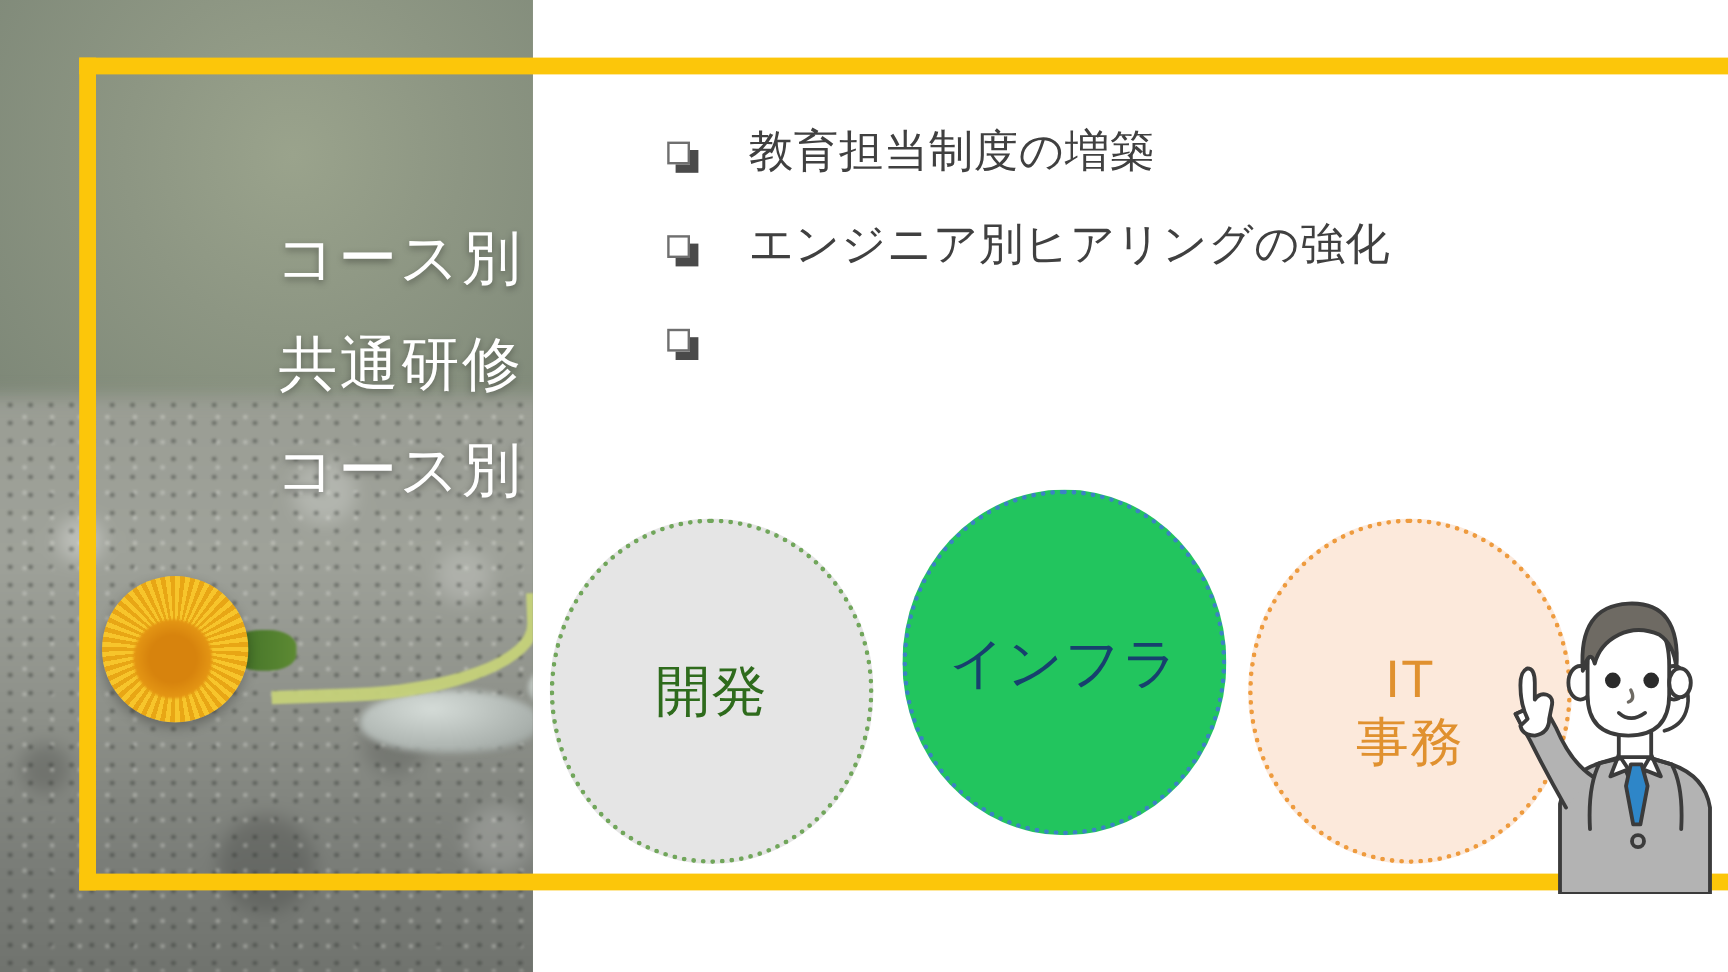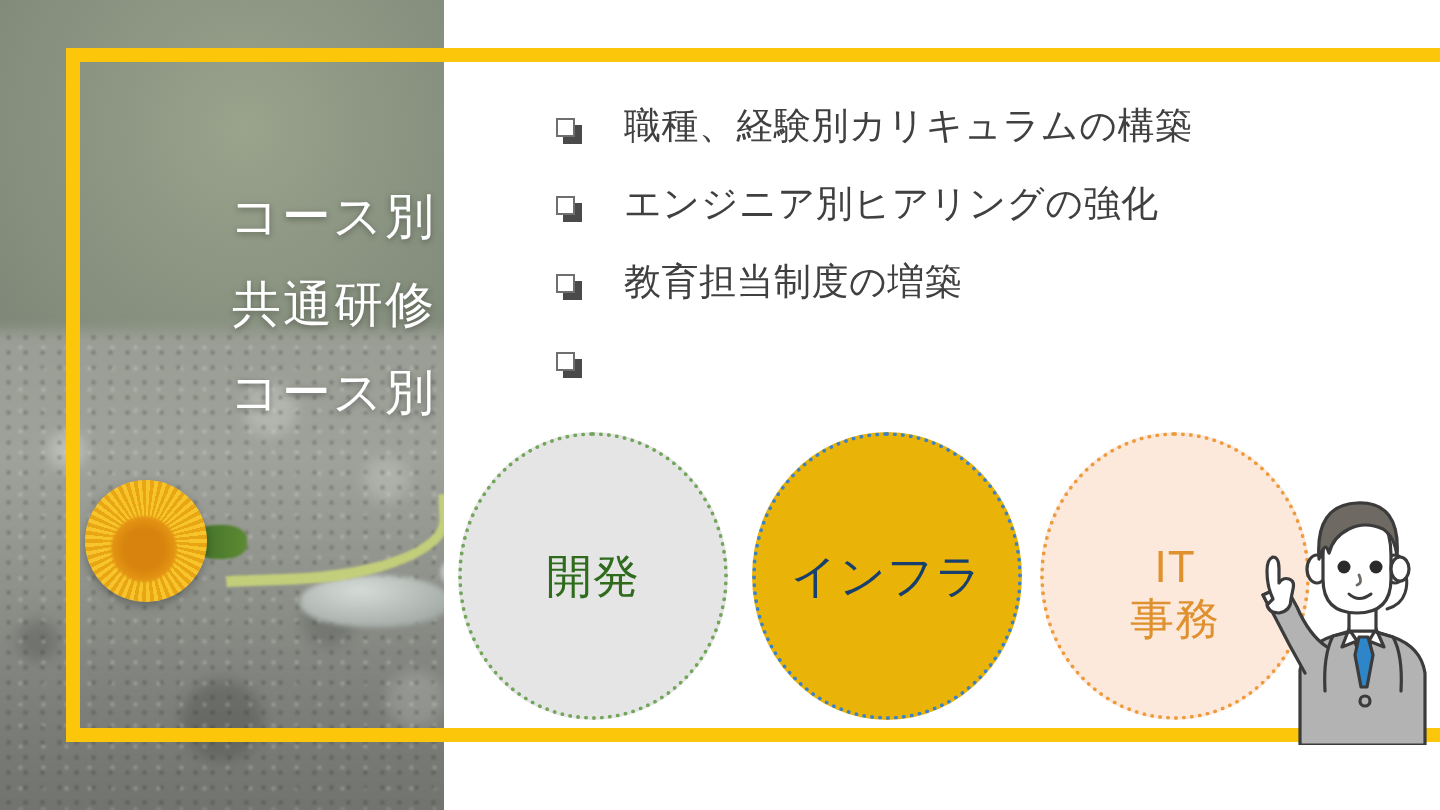--- a/index.html
+++ b/index.html
@@ -107,21 +107,21 @@
   }
 
   
   .circle{
     position:absolute;width:270px;height:288px;border-radius:50%;
     display:flex;align-items:center;justify-content:center;
     text-align:center;font-size:46px;line-height:56px;letter-spacing:1px;
     box-sizing:border-box;
   }
   .circle-dev{left:458px;top:432px;background:#e5e5e5;border:4px dotted #71A65B;color:#2E6B1C;}
-  .circle-infra{left:752px;top:432px;background:#eab308;border:4px dotted #3C82C4;color:#17406E;}
+  .circle-infra{left:752px;top:408px;background:#22c55e;border:4px dotted #3C82C4;color:#17406E;}
   .circle-it{left:1040px;top:432px;background:#FCE9DB;border:4px dotted #EE9B3E;color:#E0912F;}
   .circle-it .ct{font-size:44px;line-height:52px;margin-top:33px;}
 
   
   .person{position:absolute;left:1245px;top:495px;width:195px;height:250px;}
   .person svg{display:block;}
 </style>
 </head>
 <body>
 
@@ -146,49 +146,42 @@
       <span class="title-line">コース別</span>
     </div>
   </div>
 
   <div class="frame-top"></div>
   <div class="frame-left"></div>
   <div class="frame-bottom"></div>
 
   <div class="bullets">
 
+
     <div class="bullet-row">
       <span class="bullet-mark">
         <span class="shadow"></span>
           <span class="box"></span>
       </span>
-      <span class="bullet-text">職種、経験別カリキュラムの構築</span>
+      <span class="bullet-text">教育担当制度の増築</span>
     </div>
 
     <div class="bullet-row">
       <span class="bullet-mark">
         <span class="shadow"></span>
           <span class="box"></span>
       </span>
       <span class="bullet-text">エンジニア別ヒアリングの強化</span>
     </div>
 
     <div class="bullet-row">
       <span class="bullet-mark">
         <span class="shadow"></span>
           <span class="box"></span>
       </span>
-      <span class="bullet-text">教育担当制度の増築</span>
-    </div>
-
-    <div class="bullet-row">
-      <span class="bullet-mark">
-        <span class="shadow"></span>
-          <span class="box"></span>
-      </span>
     </div>
 
   </div>
 
   <div class="circle circle-dev">
     <span class="ct">開発</span>
   </div>
 
   <div class="circle circle-infra">
     <span class="ct">インフラ</span>

